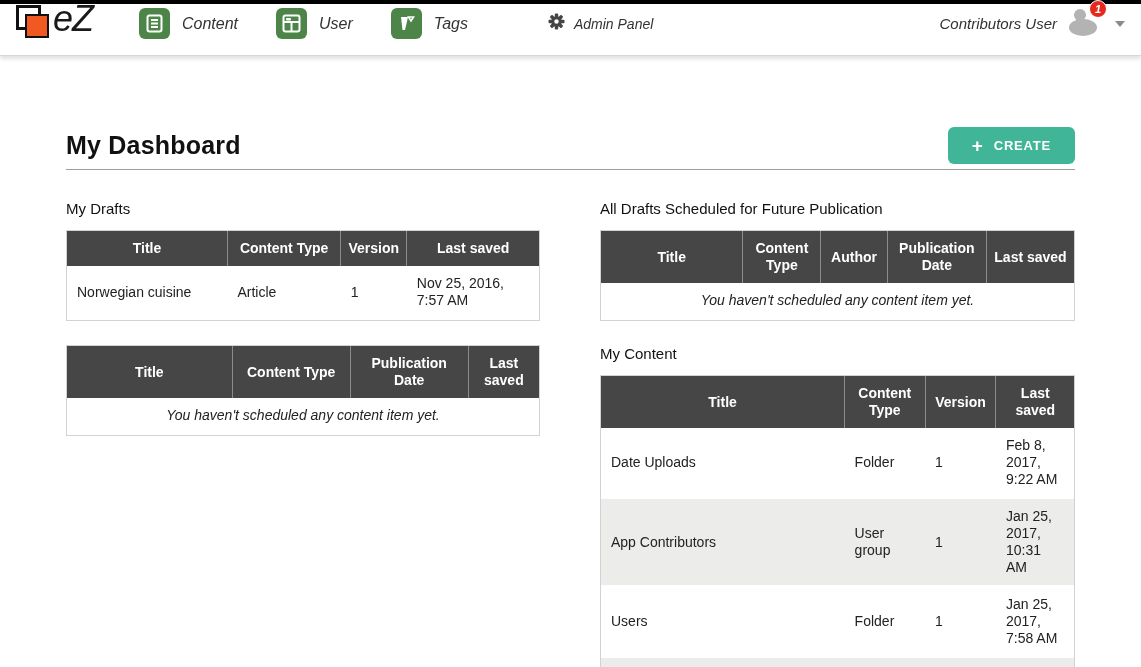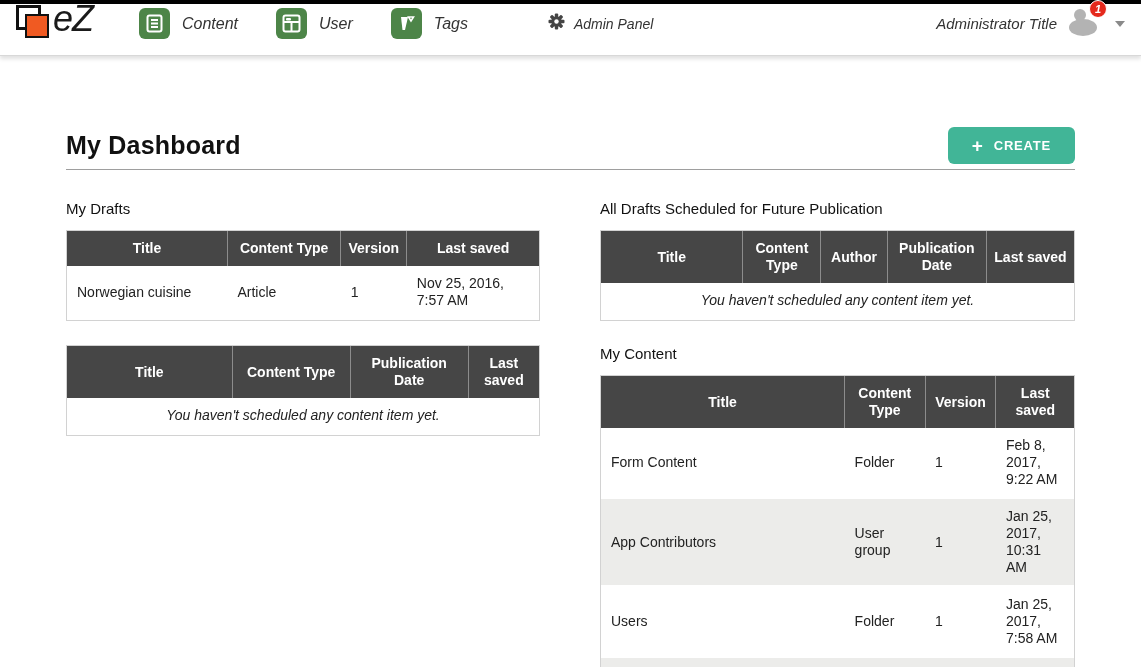--- a/index.html
+++ b/index.html
@@ -144,21 +144,21 @@
           <rect x="6.8" y="0.5" width="3.4" height="16" rx="1" transform="rotate(-45 8.5 8.5)"></rect>
           <circle cx="8.5" cy="8.5" r="5.2"></circle>
         </g>
         <circle cx="8.5" cy="8.5" r="2.2" fill="#fff"></circle>
       </svg>
     </span>
     <span class="nav-label">Admin Panel</span>
   </div>
 
   <div class="user-area">
-    <span class="user-name">Administrator Title</span>
+    <span class="user-name">Contributors User</span>
     <span class="avatar-wrap">
       <span class="avatar-head"></span>
       <span class="avatar-body"></span>
       <span class="notif-badge">1</span>
     </span>
     <span class="caret-down"></span>
   </div>
 </header>
 
 <main class="page">
@@ -245,21 +245,21 @@
             <thead>
               <tr>
                 <th>Title</th>
                 <th>Content Type</th>
                 <th>Version</th>
                 <th>Last saved</th>
               </tr>
             </thead>
             <tbody>
               <tr>
-                <td>Form Content</td>
+                <td>Date Uploads</td>
                 <td>Folder</td>
                 <td>1</td>
                 <td>Feb 8, 2017, 9:22 AM</td>
               </tr>
               <tr>
                 <td>App Contributors</td>
                 <td>User group</td>
                 <td>1</td>
                 <td>Jan 25, 2017, 10:31 AM</td>
               </tr>

